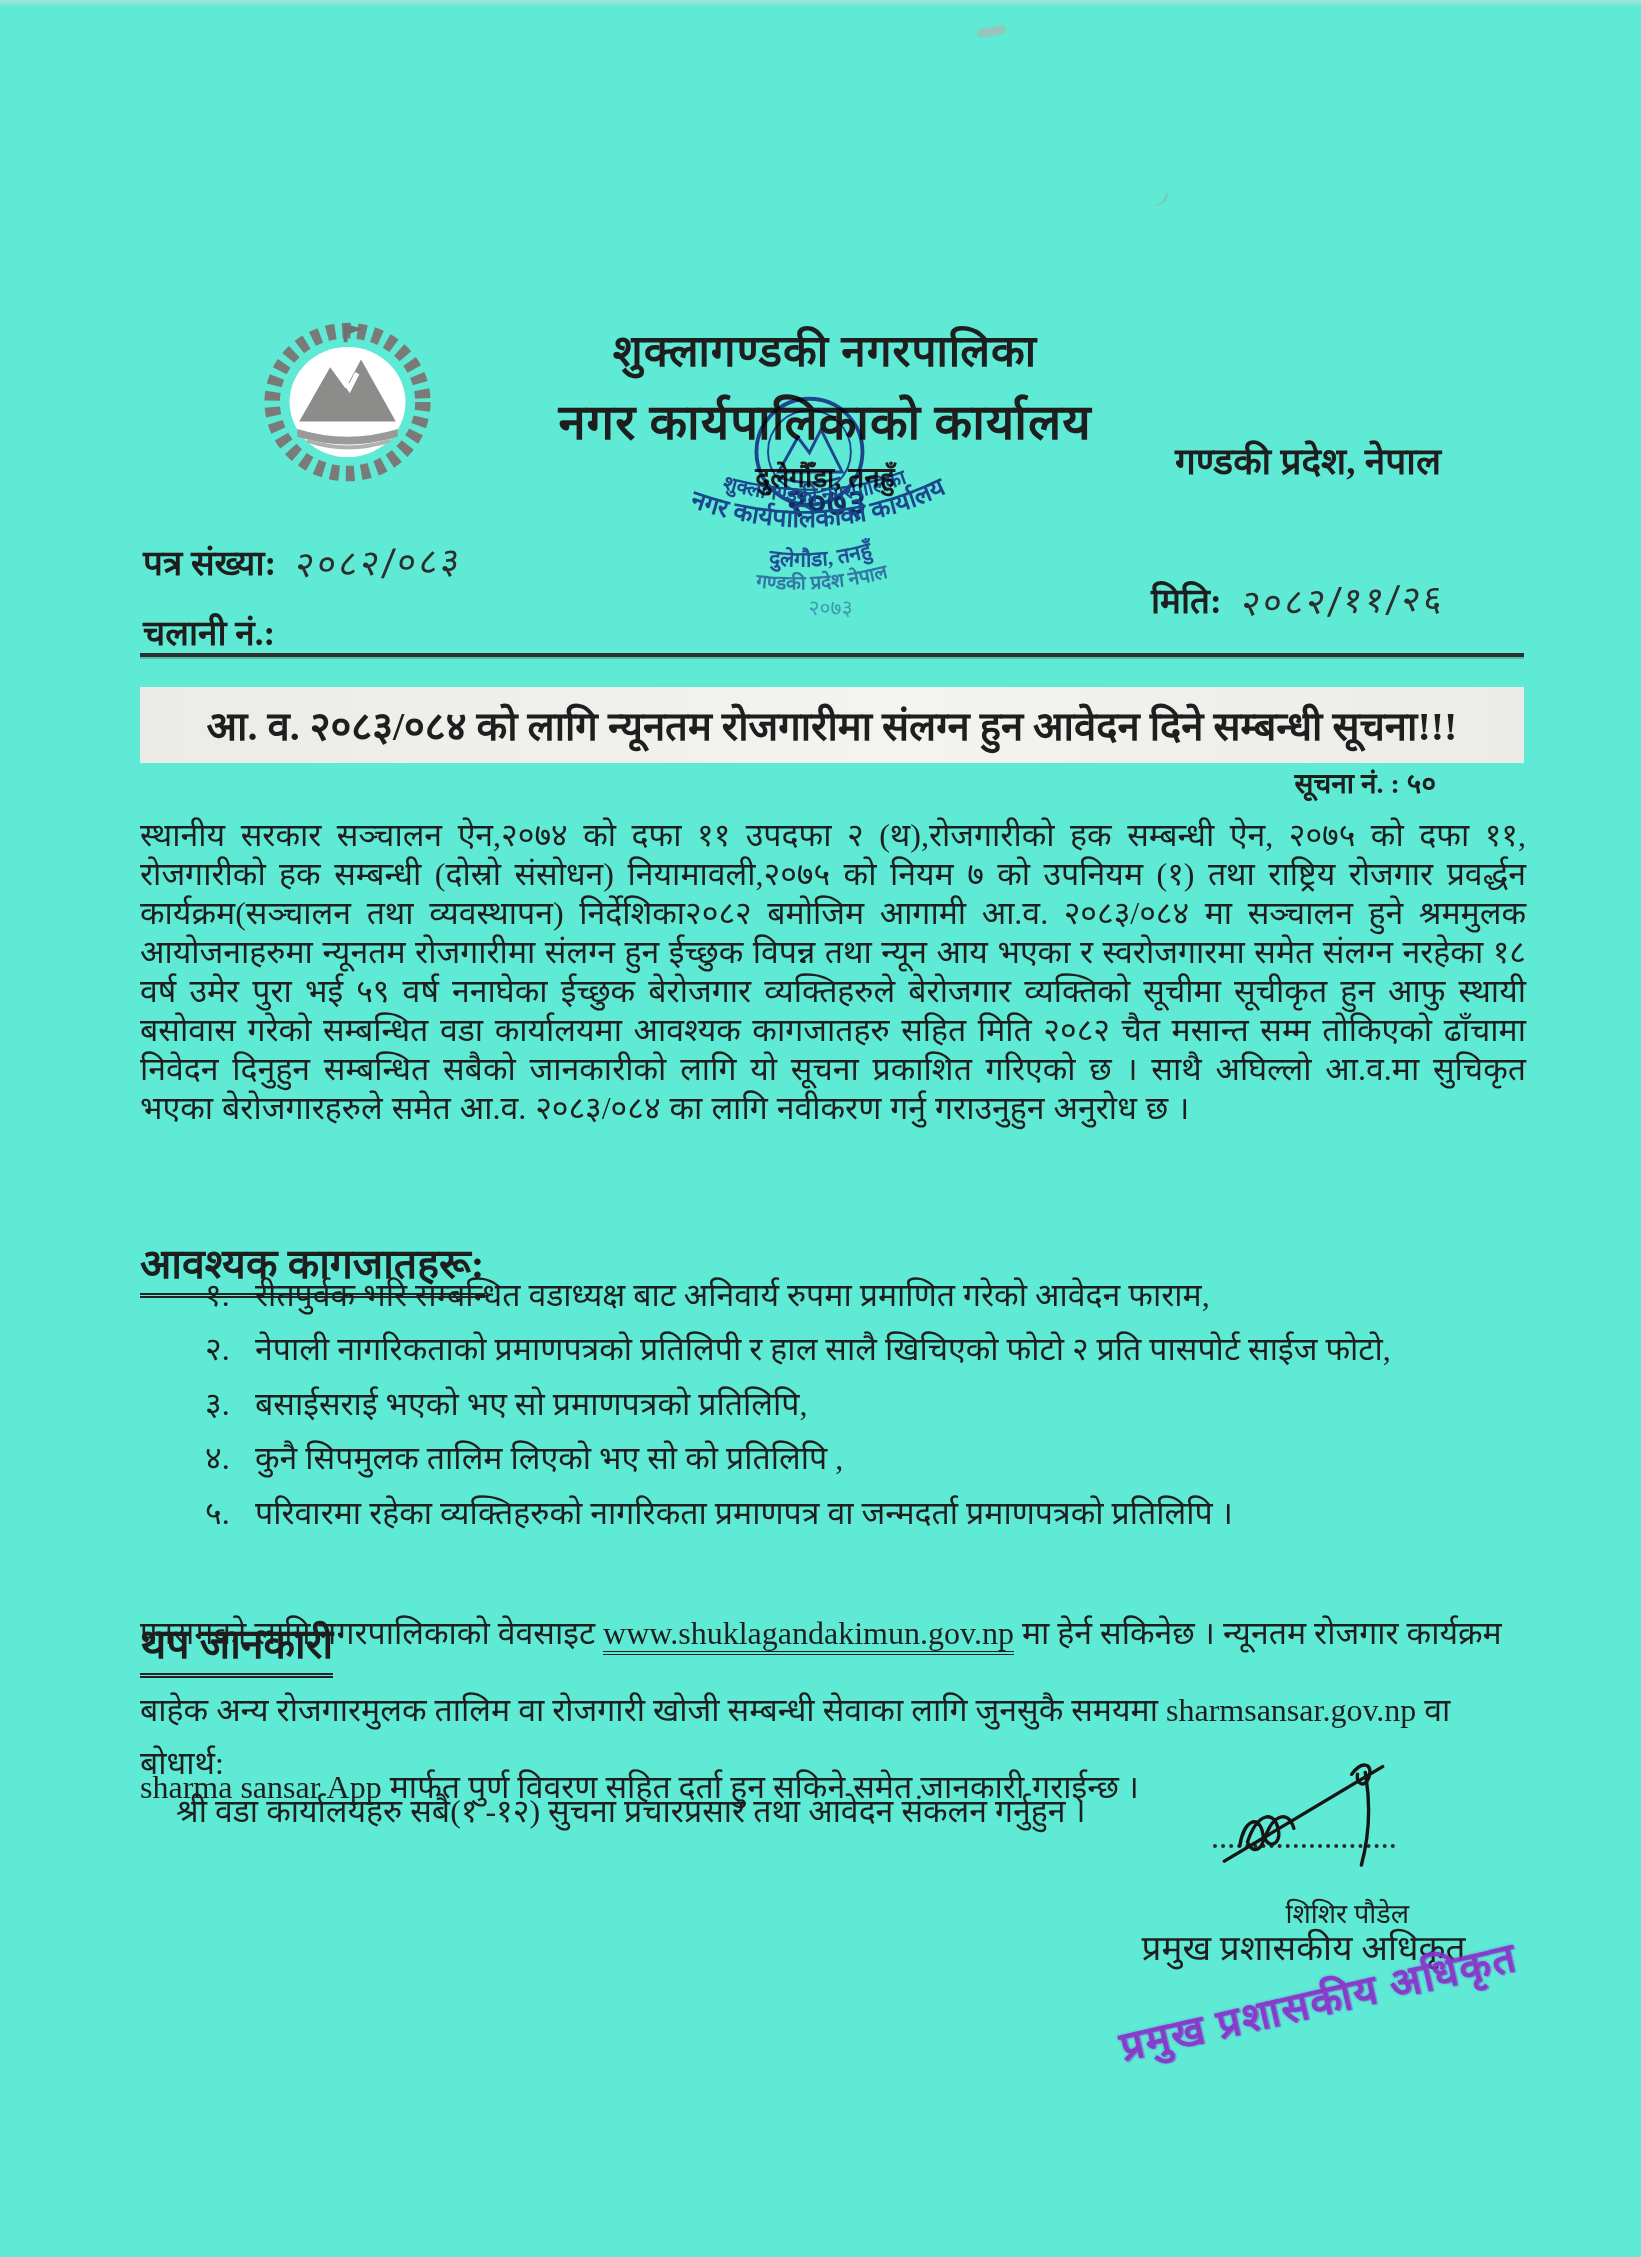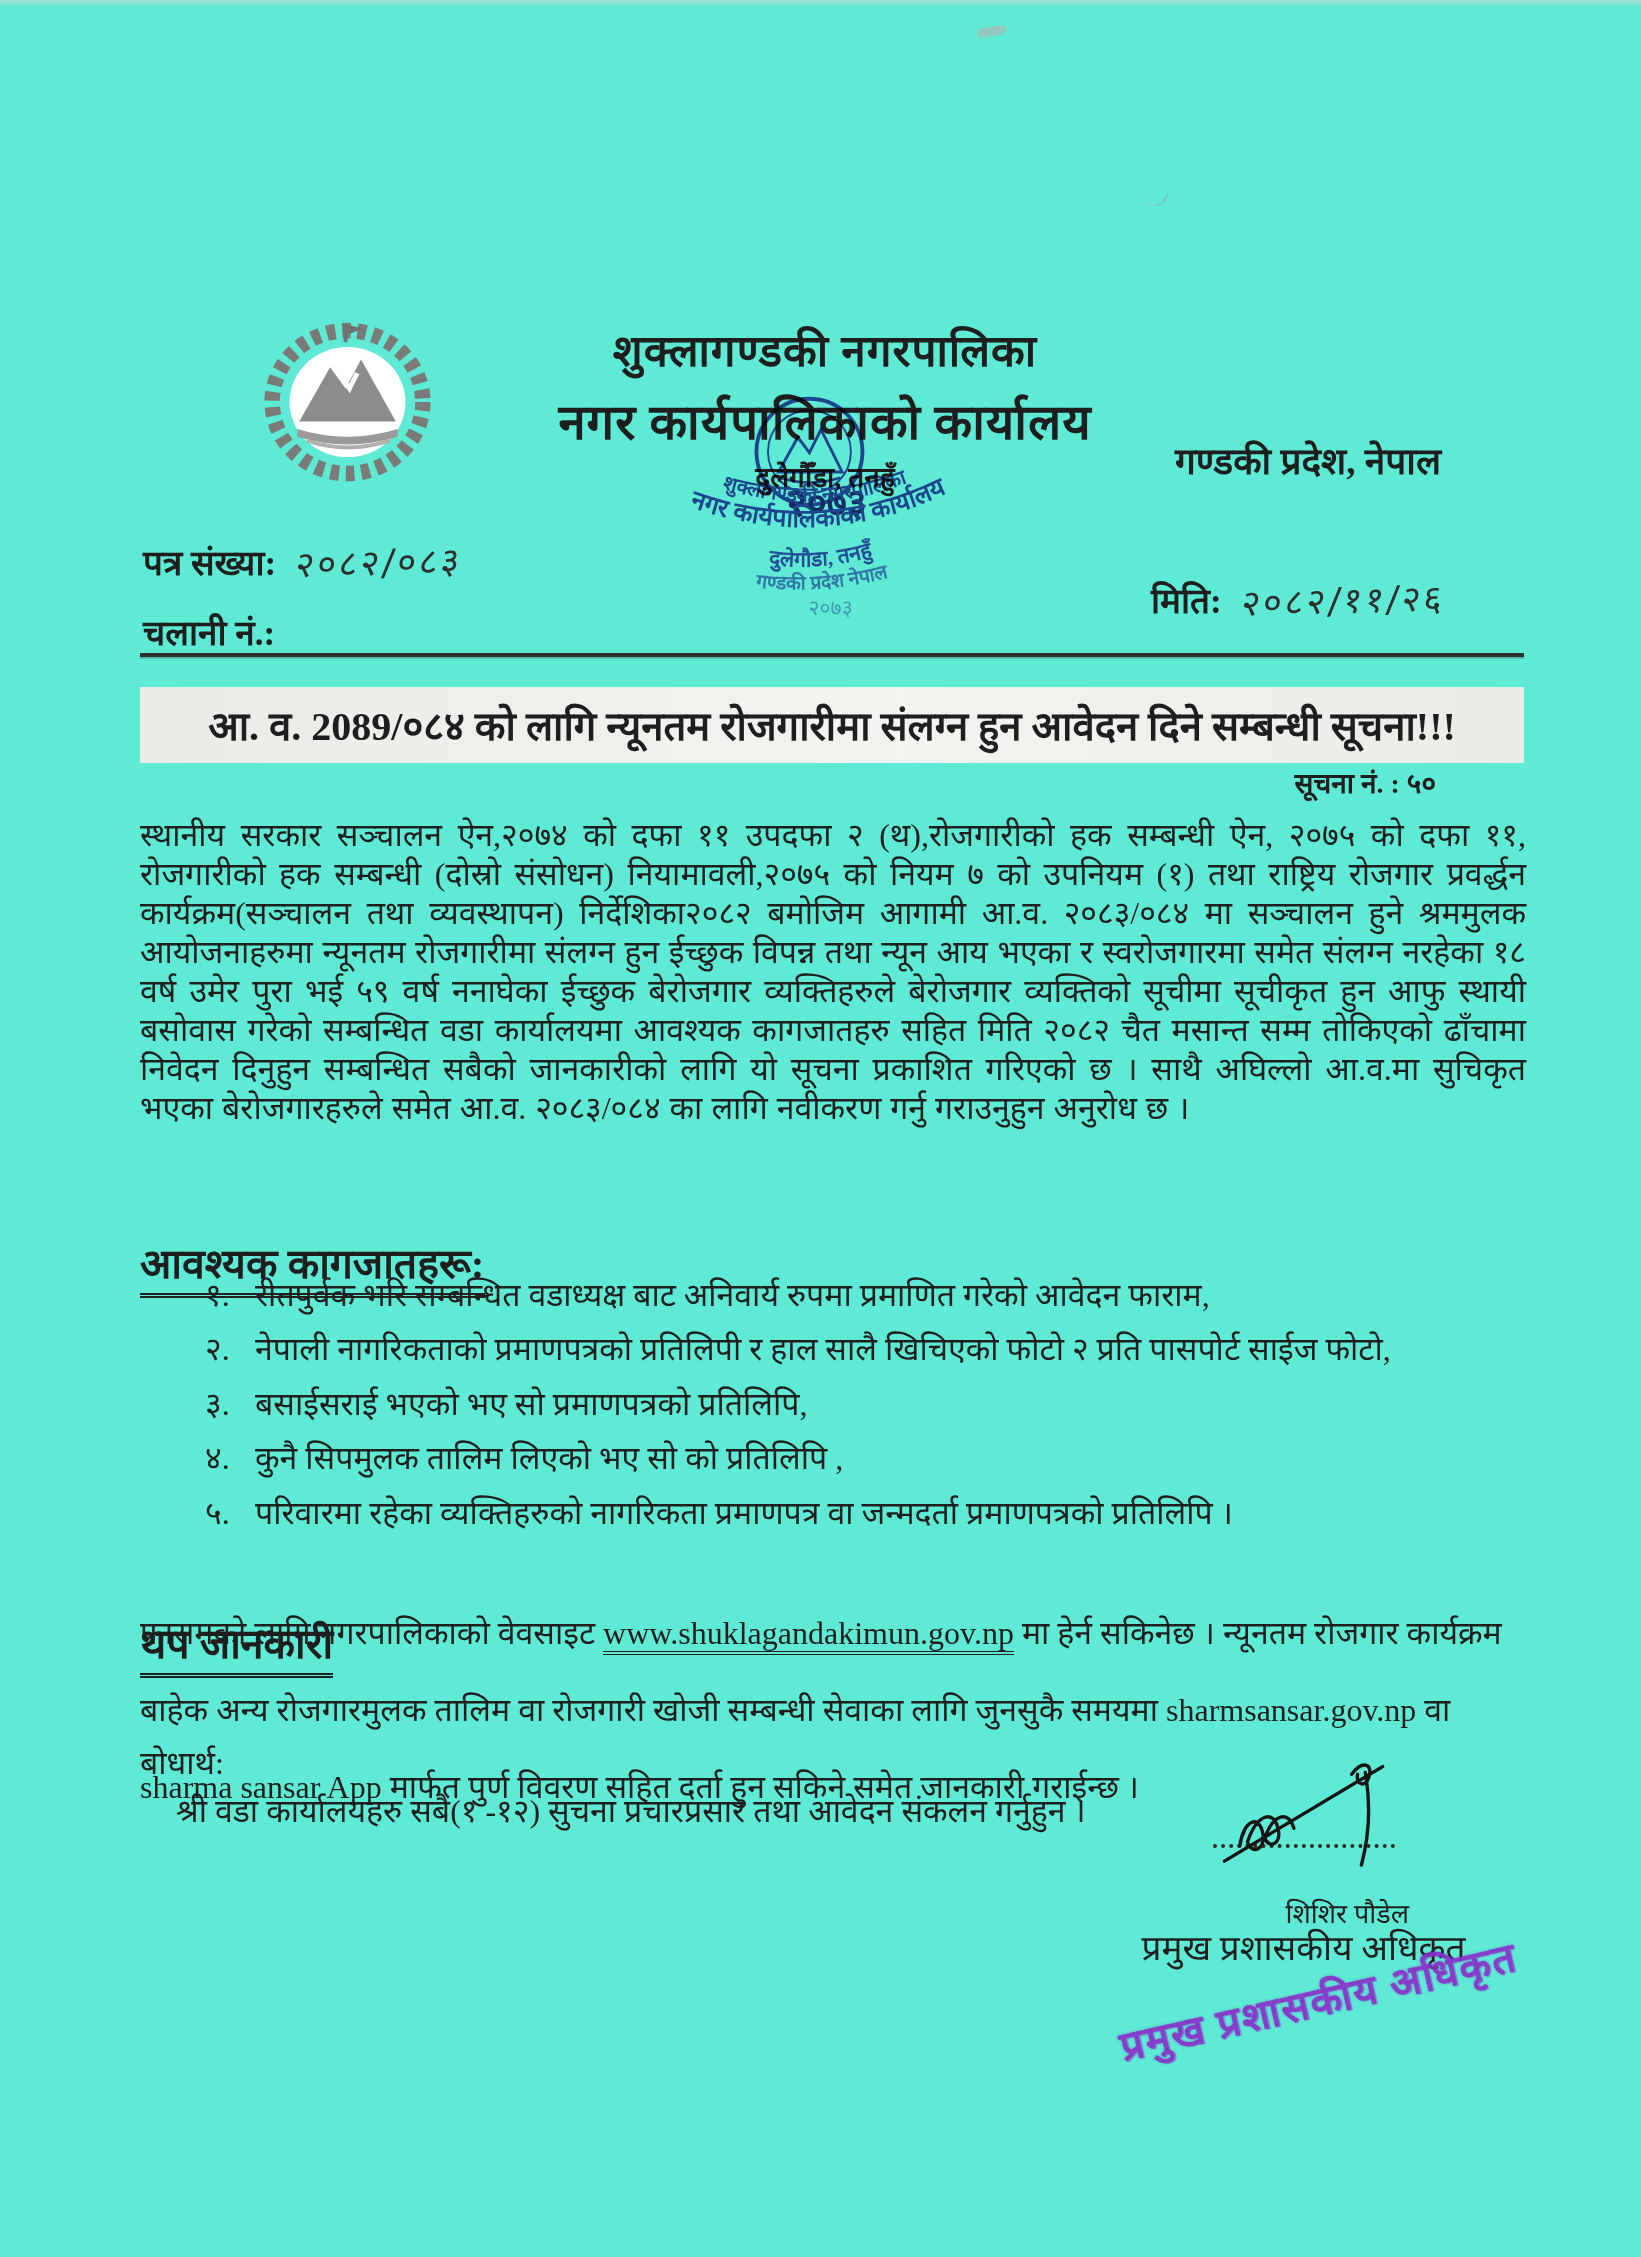--- a/index.html
+++ b/index.html
@@ -127,21 +127,21 @@
     <span class="hand">२०८२/०८३</span>
   </div>
   <div class="meta chalani">चलानी नं.:</div>
   <div class="meta miti">
     <span>मिति:</span>
     <span class="hand">२०८२/११/२६</span>
   </div>
 
   <div class="rule"></div>
 
-  <div class="title">आ. व. 2089/०८४ को लागि न्यूनतम रोजगारीमा संलग्न हुन आवेदन दिने सम्बन्धी सूचना!!!</div>
+  <div class="title">आ. व. २०८३/०८४ को लागि न्यूनतम रोजगारीमा संलग्न हुन आवेदन दिने सम्बन्धी सूचना!!!</div>
   <div class="notice-no">सूचना नं. : ५०</div>
 
   <div class="body-para">स्थानीय सरकार सञ्चालन ऐन,२०७४ को दफा ११ उपदफा २ (थ),रोजगारीको हक सम्बन्धी ऐन, २०७५ को दफा ११, रोजगारीको हक सम्बन्धी (दोस्रो संसोधन) नियामावली,२०७५ को नियम ७ को उपनियम (१) तथा राष्ट्रिय रोजगार प्रवर्द्धन कार्यक्रम(सञ्चालन तथा व्यवस्थापन) निर्देशिका२०८२ बमोजिम आगामी आ.व. २०८३/०८४ मा सञ्चालन हुने श्रममुलक आयोजनाहरुमा न्यूनतम रोजगारीमा संलग्न हुन ईच्छुक विपन्न तथा न्यून आय भएका र स्वरोजगारमा समेत संलग्न नरहेका १८ वर्ष उमेर पुरा भई ५९ वर्ष ननाघेका ईच्छुक बेरोजगार व्यक्तिहरुले बेरोजगार व्यक्तिको सूचीमा सूचीकृत हुन आफु स्थायी बसोवास गरेको सम्बन्धित वडा कार्यालयमा आवश्यक कागजातहरु सहित मिति २०८२ चैत मसान्त सम्म तोकिएको ढाँचामा निवेदन दिनुहुन सम्बन्धित सबैको जानकारीको लागि यो सूचना प्रकाशित गरिएको छ । साथै अघिल्लो आ.व.मा सुचिकृत भएका बेरोजगारहरुले समेत  आ.व. २०८३/०८४ का  लागि नवीकरण गर्नु गराउनुहुन अनुरोध छ ।</div>
 
   <div class="sec-head docs-head">आवश्यक कागजातहरू:</div>
   <div class="doc-list">
     <div class="doc-item">
       <span class="num">१.</span>
       <span class="txt">रीतपुर्वक भरि सम्बन्धित वडाध्यक्ष बाट अनिवार्य रुपमा प्रमाणित गरेको आवेदन फाराम,</span>
     </div>

